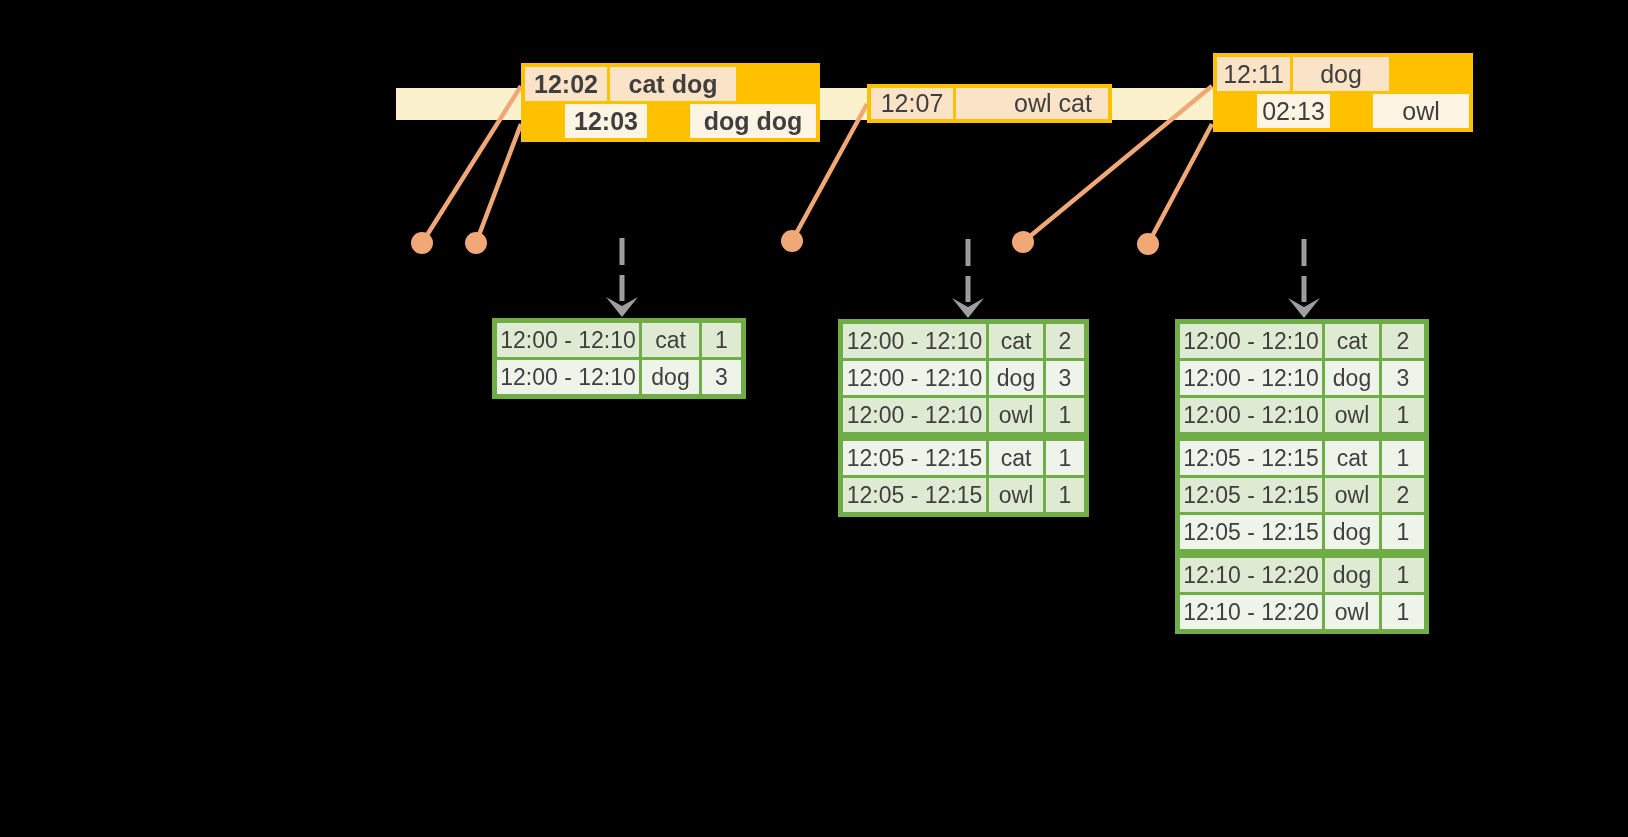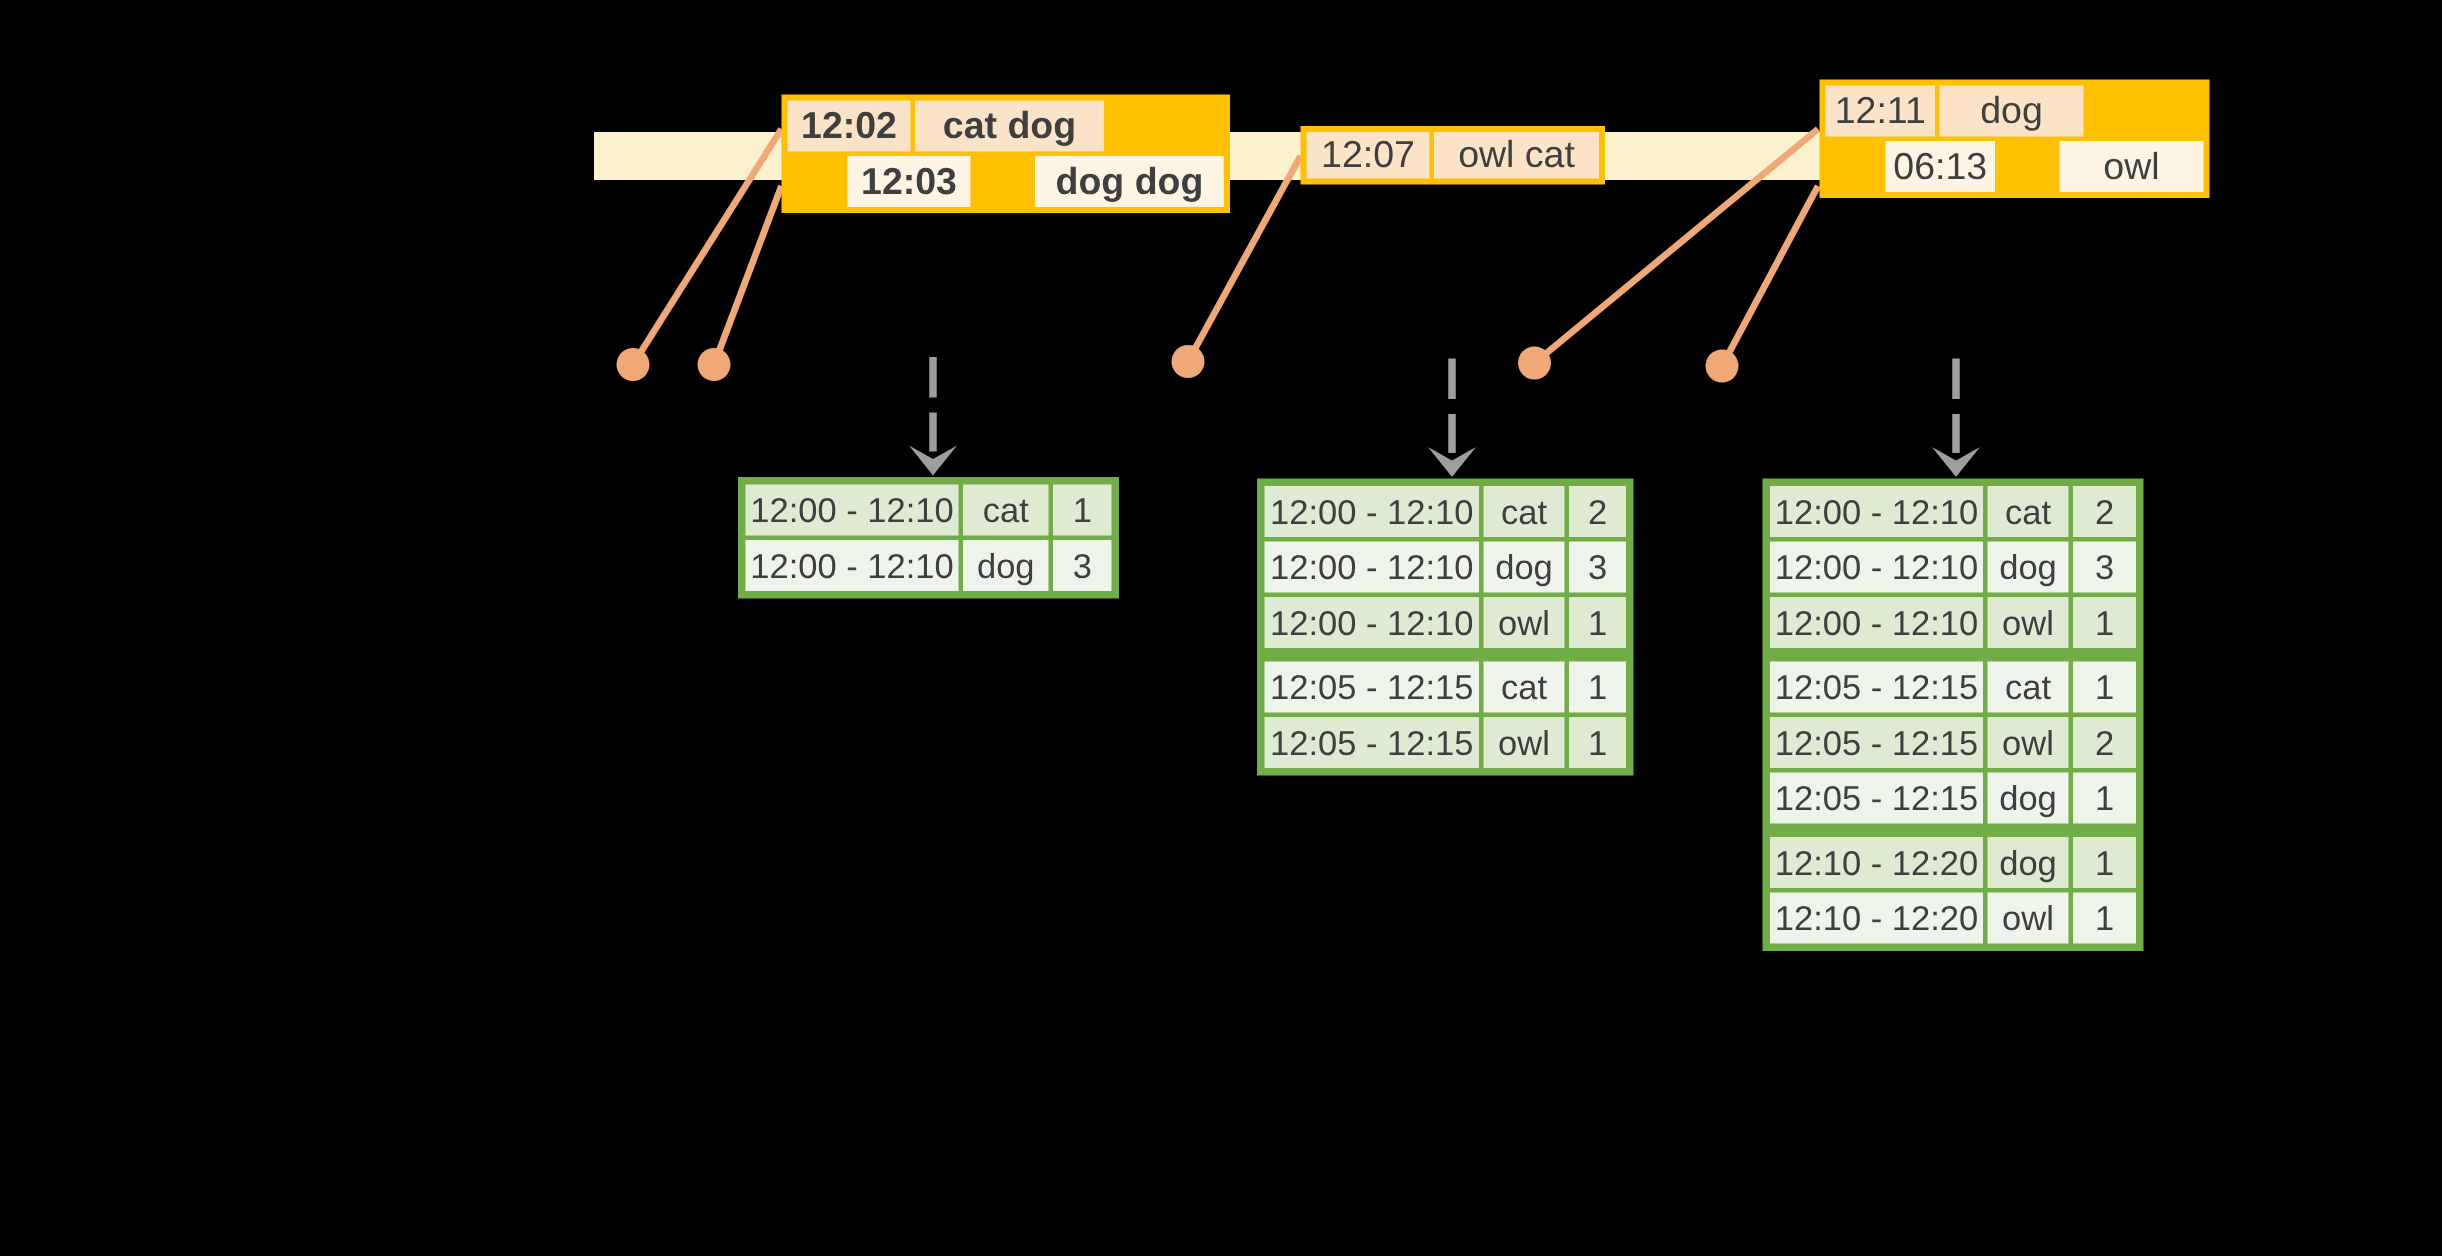--- a/index.html
+++ b/index.html
@@ -12,21 +12,21 @@
   .band{position:absolute;left:396px;top:88px;width:1027px;height:32px;background:var(--timeline-fill,#fcf1cd);}
   
   #overlay{position:absolute;left:0;top:0;width:1628px;height:837px;pointer-events:none;}
   
   .etable{position:absolute;background:var(--event-border,#ffc000);padding:4px;display:flex;flex-direction:column;gap:3px;}
   .erow{display:flex;gap:3px;}
   .erow .cell{display:flex;align-items:center;justify-content:center;font-size:25px;line-height:1;}
   .erow.dark .cell{background:var(--event-row-dark,#fae3c7);}
   .erow.light .cell{background:var(--event-row-light,#fdf4e3);margin-left:40px;}
   .et0{left:521px;top:63px;font-weight:bold;}  .et0 .cell{height:34px;} .et0 .time{width:82px;} .et0 .word{width:126px;}
-  .et1{left:867px;top:84px;}  .et1 .cell{height:31px;} .et1 .time{width:82px;} .et1 .word{width:110px;}
+  .et1{left:867px;top:84px;}  .et1 .cell{height:31px;} .et1 .time{width:82px;} .et1 .word{width:110px;padding-left:42px;}
   .et2{left:1213px;top:53px;} .et2 .cell{height:34px;} .et2 .time{width:73px;} .et2 .word{width:96px;}
   
   .rtable{position:absolute;background:var(--result-border,#70ad47);padding:5px;display:flex;flex-direction:column;}
   .rrow{display:flex;gap:3px;margin-top:3px;}
   .rrow:first-child{margin-top:0;}
   .rrow.group-start{margin-top:9px;}
   .rrow .cell{display:flex;align-items:center;justify-content:center;font-size:23px;line-height:1;height:34px;}
   .rrow.dark .cell{background:var(--result-row-dark,#dfead2);}
   .rrow.light .cell{background:var(--result-row-light,#eff4ea);}
   .rt0{left:492px;top:318px;}  .rt0 .time{width:142px;} .rt0 .word{width:57px;} .rt0 .count{width:39px;}
@@ -84,21 +84,21 @@
         <div class="cell time">12:07</div>
         <div class="cell word">owl cat</div>
       </div>
     </div>
   <div class="etable et2">
       <div class="erow dark">
         <div class="cell time">12:11</div>
         <div class="cell word">dog</div>
       </div>
       <div class="erow light">
-        <div class="cell time">06:13</div>
+        <div class="cell time">02:13</div>
         <div class="cell word">owl</div>
       </div>
     </div>
 
   <div class="rtable rt0">
       <div class="rrow dark">
         <div class="cell time">12:00 - 12:10</div>
         <div class="cell word">cat</div>
         <div class="cell count">1</div>
       </div>

